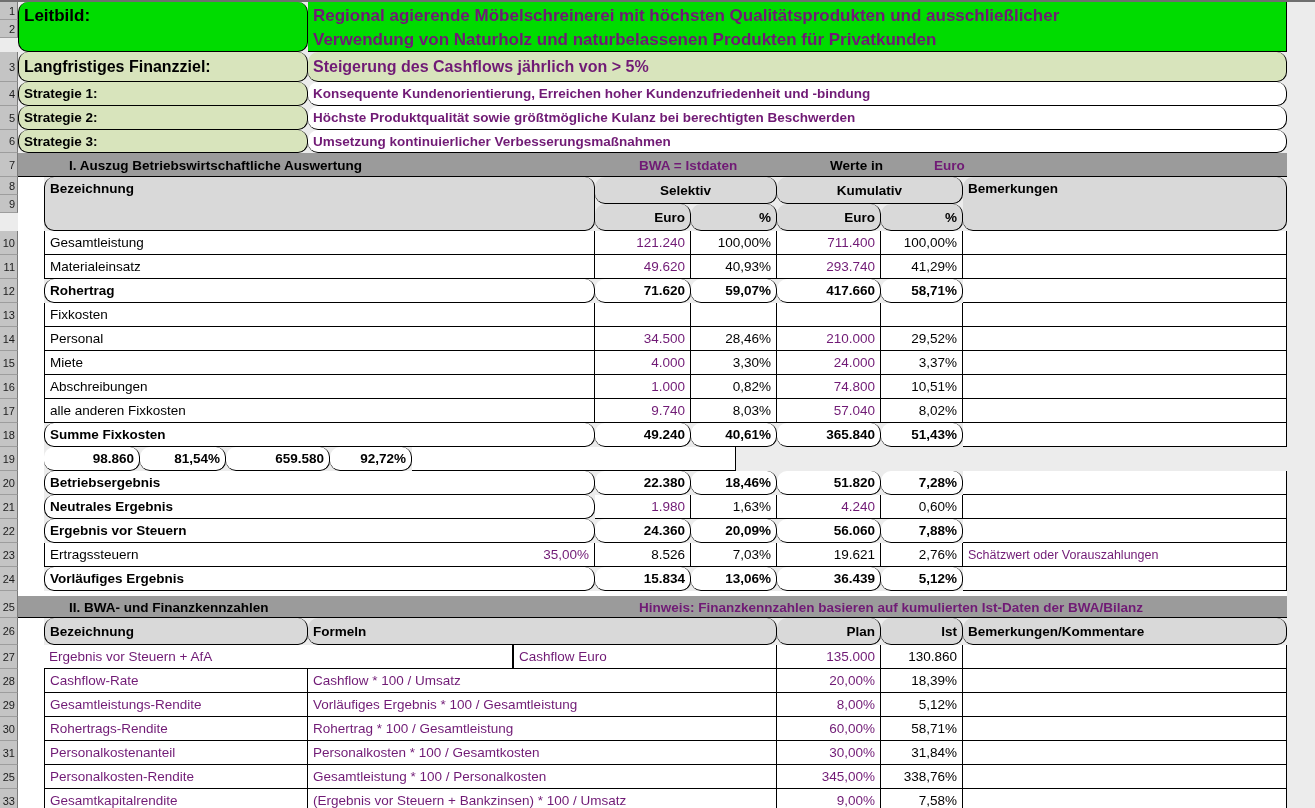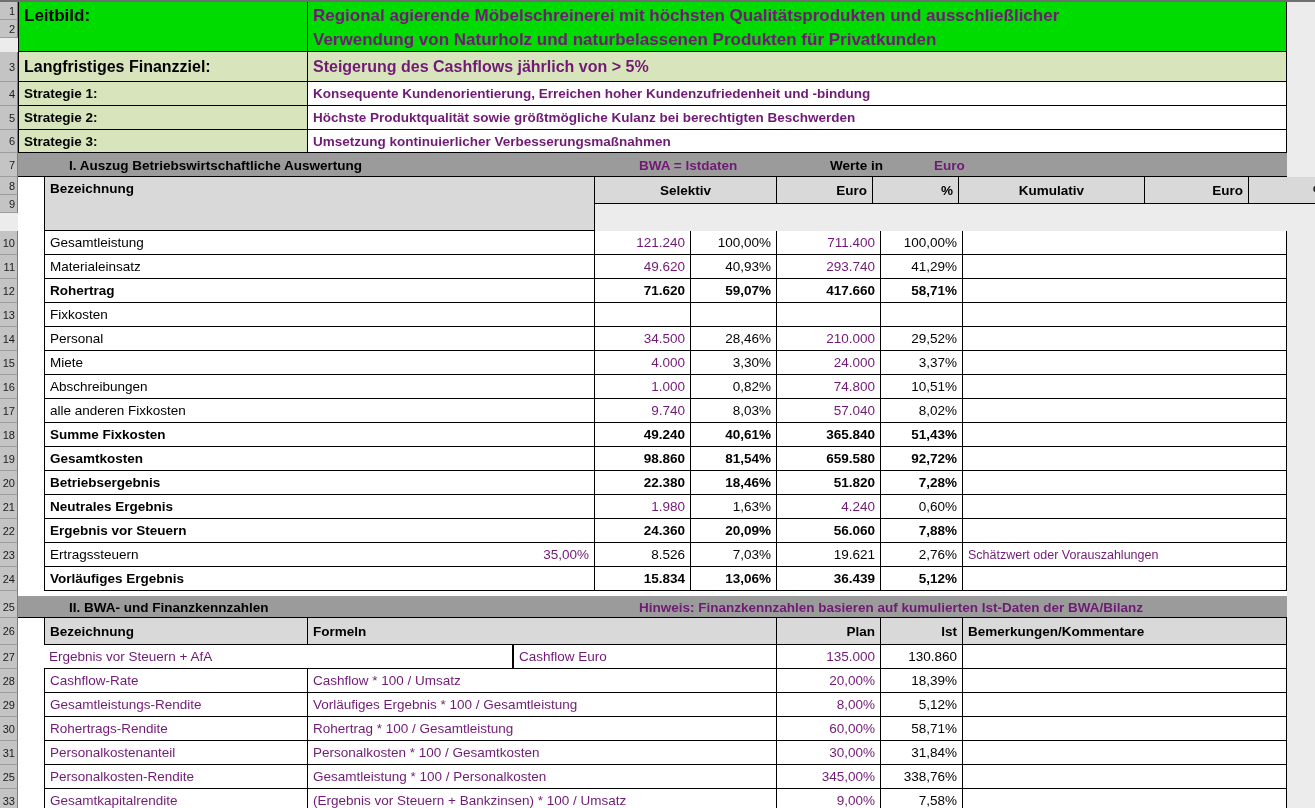--- a/index.html
+++ b/index.html
@@ -11,26 +11,26 @@
   .gcol{display:flex;flex-direction:column;width:18px;flex:0 0 18px;}
   .gut{box-sizing:border-box;width:18px;flex:0 0 18px;background:#C4C4C4;
     border-right:1px solid #7b7b7b;border-bottom:1px solid #9d9d9d;
     display:flex;align-items:center;justify-content:flex-end;padding-right:2px;
     font-size:11px;color:#1c1c1c;overflow:hidden;}
   .gcol .gut{width:18px;}
   .sp{box-sizing:border-box;width:26px;flex:0 0 26px;background:#fff;}
   .c{box-sizing:border-box;flex:0 0 auto;background:#fff;border-right:1px solid #000;
     border-bottom:1px solid #000;padding:0 5px;display:flex;align-items:center;
     overflow:hidden;white-space:nowrap;font-size:13.5px;}
-  .col{display:flex;flex-direction:row;text-align:center;}
+  .col{display:flex;flex-direction:column;text-align:center;}
   .bl{border-left:1px solid #000;}
   .num{justify-content:flex-end;}
   .ctr{justify-content:center;}
   .topleft{align-items:flex-start;padding-top:4px;}
-  .b{font-weight:bold;}
+  .b{font-weight:bold;border-radius:10px;}
   .blue{color:#701a75;}
   .green{background:#00DC00;}
   .lg{background:#D8E4BC;}
   .hd{background:#D9D9D9;}
   .w-tl{width:290px;}.w-tv{width:979px;}
   .w-l{width:551px;}.w-se{width:96px;}.w-sp{width:86px;}.w-ke{width:104px;}.w-kp{width:82px;}.w-bm{width:324px;}
   .w-b2{width:264px;}.w-f{width:469px;}
   .w-sel{width:182px;}.w-kum{width:186px;}
   .bar{box-sizing:border-box;width:1269px;flex:0 0 1269px;background:#9B9B9B;position:relative;
     border-bottom:1px solid #000;}
@@ -200,21 +200,20 @@
     <div class="c bl b w-l">Summe Fixkosten</div>
     <div class="c num b w-se">49.240</div>
     <div class="c num b w-sp">40,61%</div>
     <div class="c num b w-ke">365.840</div>
     <div class="c num b w-kp">51,43%</div>
     <div class="c w-bm"></div>
   </div>
   <div class="r h24">
     <div class="gut">19</div>
     <div class="sp"></div>
-    <div class="c bl b w-l">Gesamtkosten</div>
     <div class="c num b w-se">98.860</div>
     <div class="c num b w-sp">81,54%</div>
     <div class="c num b w-ke">659.580</div>
     <div class="c num b w-kp">92,72%</div>
     <div class="c w-bm"></div>
   </div>
   <div class="r h24">
     <div class="gut">20</div>
     <div class="sp"></div>
     <div class="c bl b w-l">Betriebsergebnis</div>

